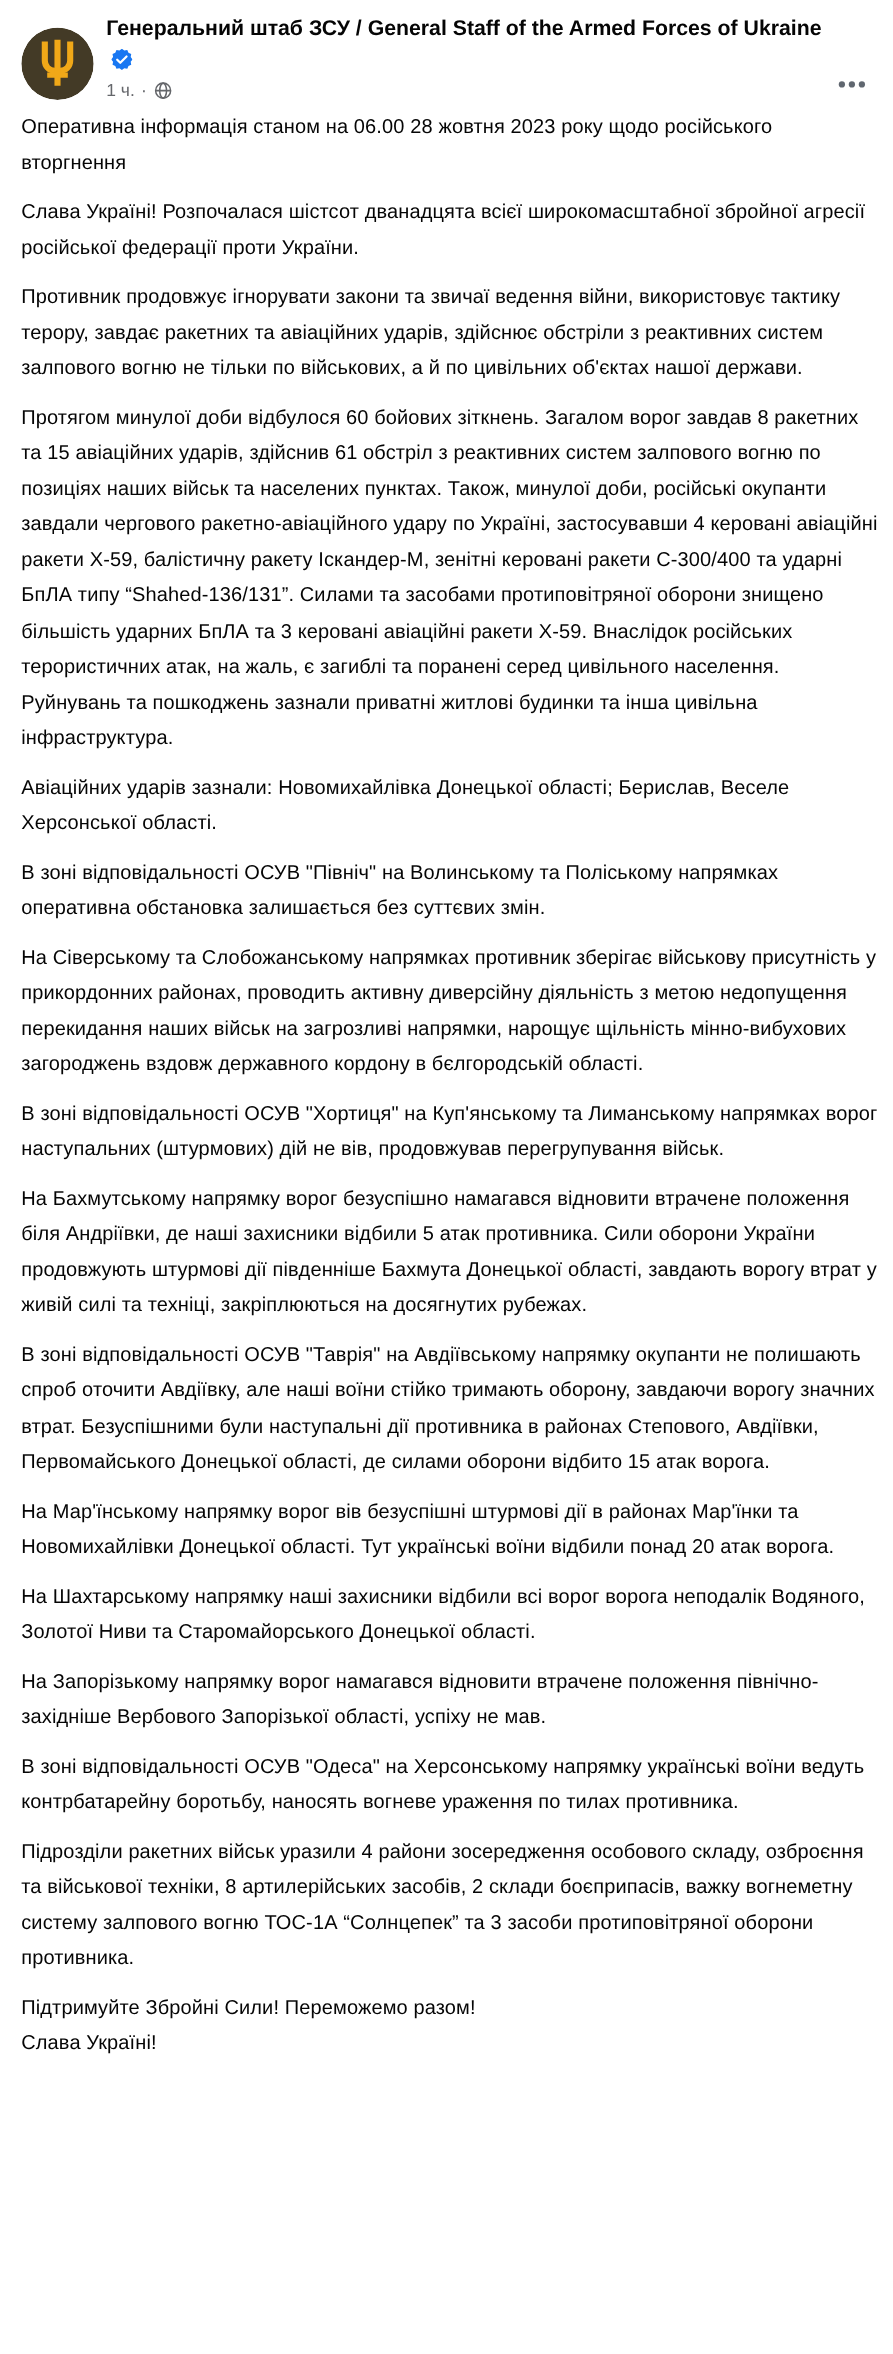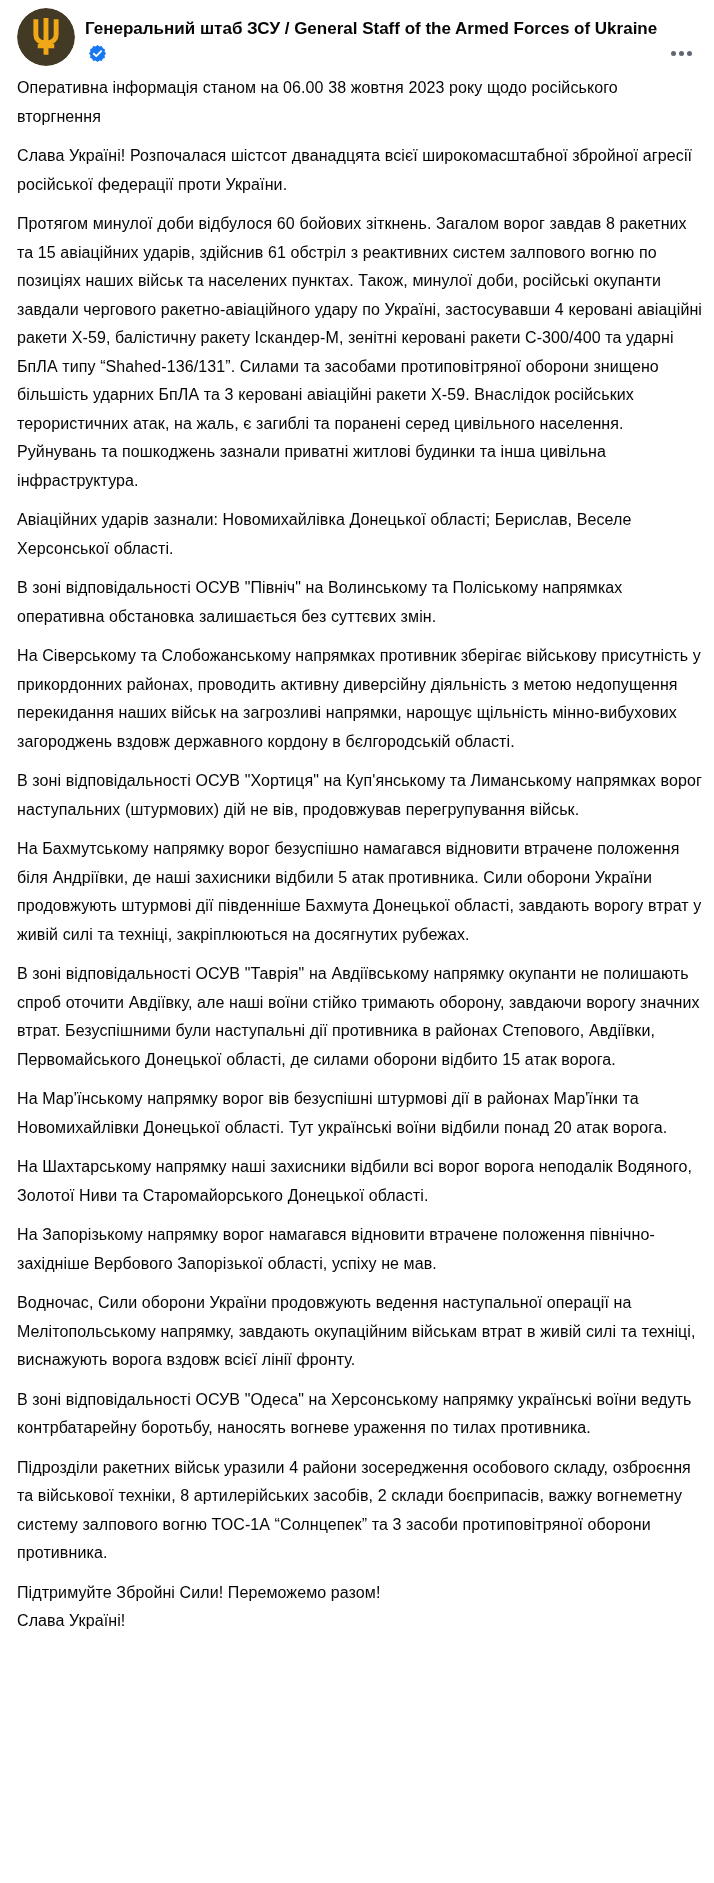--- a/index.html
+++ b/index.html
@@ -111,43 +111,54 @@
       </svg>
     </div>
 
     <div class="header-info">
       <div class="page-name-row">
         <span class="page-name">Генеральний штаб ЗСУ / General Staff of the Armed Forces of Ukraine</span><svg class="verified" width="17" height="17" viewBox="0 0 20 20" aria-hidden="true">
           <path fill="#1877f2" d="M10 0l2.3 1.7 2.8-.5 1.1 2.6 2.6 1.1-.5 2.8L20 10l-1.7 2.3.5 2.8-2.6 1.1-1.1 2.6-2.8-.5L10 20l-2.3-1.7-2.8.5-1.1-2.6-2.6-1.1.5-2.8L0 10l1.7-2.3-.5-2.8 2.6-1.1 1.1-2.6 2.8.5z"></path>
           <path d="M5.6 10.3l2.9 2.9 5.9-5.9" stroke="#ffffff" stroke-width="2.1" fill="none" stroke-linecap="round" stroke-linejoin="round"></path>
         </svg>
       </div>
+      <div class="meta">
+        <span class="timestamp">1 ч.</span>
+        <span>·</span>
+        <svg class="globe" width="15" height="15" viewBox="0 0 16 16" aria-hidden="true">
+          <g stroke="#65676b" stroke-width="1.3" fill="none">
+            <circle cx="8" cy="8" r="6.4"></circle>
+            <ellipse cx="8" cy="8" rx="2.9" ry="6.4"></ellipse>
+            <path d="M1.6 8 h12.8"></path>
+          </g>
+        </svg>
+      </div>
     </div>
 
     <div class="more-btn" role="button" aria-label="More options">
       <span class="dot"></span>
       <span class="dot"></span>
       <span class="dot"></span>
     </div>
 
   </div>
 
   <div class="post-body">
-      <p class="para">Оперативна інформація станом на 06.00 38 жовтня 2023 року щодо російського вторгнення</p>
+      <p class="para">Оперативна інформація станом на 06.00 28 жовтня 2023 року щодо російського вторгнення</p>
       <p class="para">Слава Україні! Розпочалася шістсот дванадцята всієї широкомасштабної збройної агресії російської федерації проти України.</p>
+      <p class="para">Противник продовжує ігнорувати закони та звичаї ведення війни, використовує тактику терору, завдає ракетних та авіаційних ударів, здійснює обстріли з реактивних систем залпового вогню не тільки по військових, а й по цивільних об'єктах нашої держави.</p>
       <p class="para">Протягом минулої доби відбулося 60 бойових зіткнень. Загалом ворог завдав 8 ракетних та 15 авіаційних ударів, здійснив 61 обстріл з реактивних систем залпового вогню по позиціях наших військ та населених пунктах. Також, минулої доби, російські окупанти завдали чергового ракетно-авіаційного удару по Україні, застосувавши 4 керовані авіаційні ракети Х-59, балістичну ракету Іскандер-М, зенітні керовані ракети С-300/400 та ударні БпЛА типу “Shahed-136/131”. Силами та засобами протиповітряної оборони знищено більшість ударних БпЛА та 3 керовані авіаційні ракети Х-59. Внаслідок російських терористичних атак, на жаль, є загиблі та поранені серед цивільного населення. Руйнувань та пошкоджень зазнали приватні житлові будинки та інша цивільна інфраструктура.</p>
       <p class="para">Авіаційних ударів зазнали: Новомихайлівка Донецької області; Берислав, Веселе Херсонської області.</p>
       <p class="para">В зоні відповідальності ОСУВ "Північ" на Волинському та Поліському напрямках оперативна обстановка залишається без суттєвих змін.</p>
       <p class="para">На Сіверському та Слобожанському напрямках противник зберігає військову присутність у прикордонних районах, проводить активну диверсійну діяльність з метою недопущення перекидання наших військ на загрозливі напрямки, нарощує щільність мінно-вибухових загороджень  вздовж державного кордону в бєлгородській області.</p>
       <p class="para">В зоні відповідальності ОСУВ "Хортиця" на Куп'янському та Лиманському напрямках ворог наступальних (штурмових) дій не вів, продовжував перегрупування військ.</p>
       <p class="para">На Бахмутському напрямку ворог безуспішно намагався відновити втрачене положення біля Андріївки, де наші захисники відбили 5 атак противника.  Сили оборони України продовжують штурмові дії південніше Бахмута Донецької області, завдають ворогу втрат у живій силі та техніці, закріплюються на досягнутих рубежах.</p>
       <p class="para">В зоні відповідальності ОСУВ "Таврія" на Авдіївському напрямку окупанти не полишають спроб оточити Авдіївку, але наші воїни стійко тримають оборону, завдаючи ворогу значних втрат. Безуспішними були наступальні дії противника в районах Степового, Авдіївки, Первомайського Донецької області, де силами оборони відбито 15  атак ворога.</p>
       <p class="para">На Мар'їнському напрямку ворог вів безуспішні штурмові дії в районах Мар'їнки та Новомихайлівки Донецької області. Тут українські воїни відбили понад 20 атак ворога.</p>
       <p class="para">На Шахтарському напрямку наші захисники відбили всі ворог ворога неподалік Водяного, Золотої Ниви та Старомайорського Донецької області.</p>
       <p class="para">На Запорізькому напрямку ворог намагався відновити втрачене положення північно-західніше Вербового Запорізької області, успіху не мав.</p>
-      <p class="para">Водночас, Сили оборони України продовжують ведення наступальної операції на Мелітопольському напрямку, завдають окупаційним військам втрат в живій силі та техніці, виснажують ворога вздовж всієї лінії фронту.</p>
       <p class="para">В зоні відповідальності ОСУВ "Одеса" на Херсонському напрямку українські воїни ведуть контрбатарейну боротьбу, наносять вогневе ураження по тилах противника.</p>
       <p class="para">Підрозділи ракетних військ уразили 4 райони зосередження особового складу, озброєння та військової техніки, 8 артилерійських засобів, 2 склади боєприпасів, важку вогнеметну систему залпового вогню ТОС-1А “Солнцепек” та 3 засоби протиповітряної оборони противника.</p>
       <p class="para">Підтримуйте Збройні Сили! Переможемо разом!
 Слава Україні!</p>
     </div>
 
 </div>
 
 </body></html>

